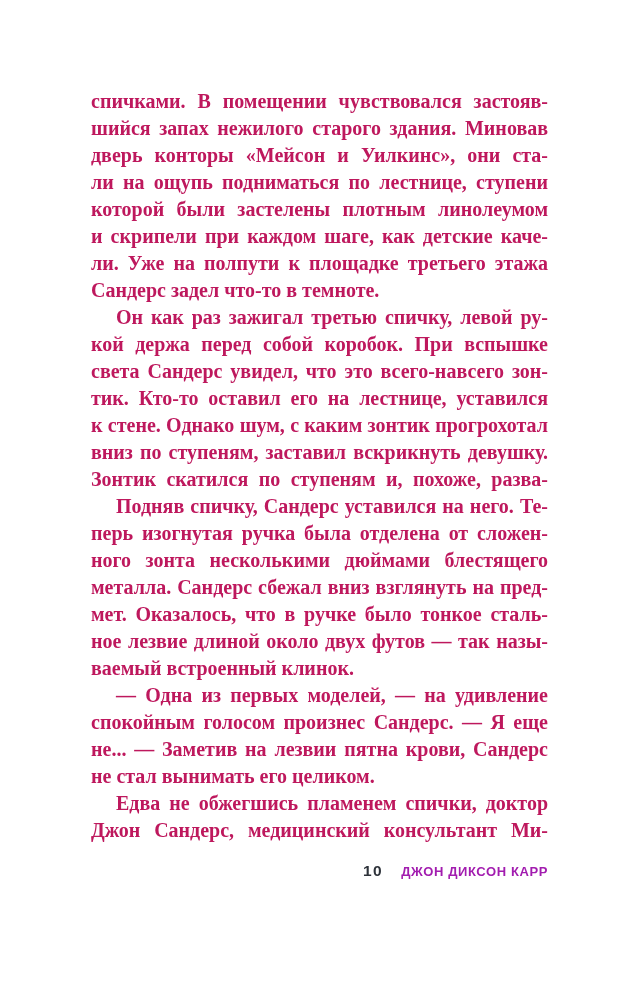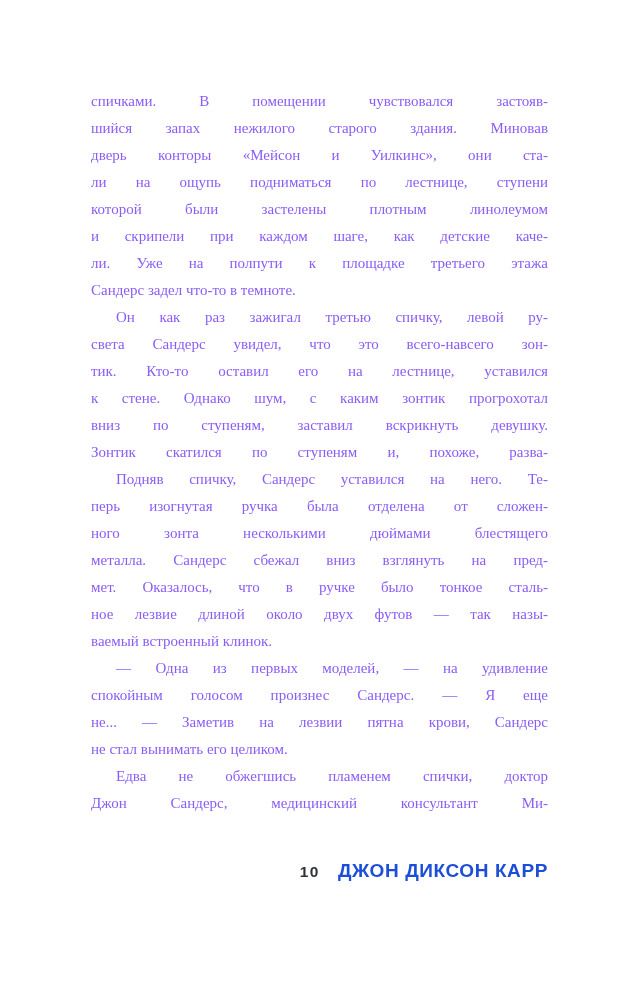--- a/index.html
+++ b/index.html
@@ -13,23 +13,24 @@
     height: 1000px;
     background: #ffffff;
     overflow: hidden;
     font-family: "Liberation Serif", "DejaVu Serif", serif;
   }
   .text-block {
     position: absolute;
     left: 91px;
     top: 88px;
     width: 457px;
-    color: #8b5cf6;
-    font-size: 15px;
+    color: #be185d;
+    font-size: 20px;
     line-height: 27px;
+    font-weight: bold;
   }
   .paragraph {
     margin: 0;
   }
   .line {
     height: 27px;
     overflow: hidden;
     text-align: left;
   }
   .line.justify {
@@ -50,44 +51,45 @@
     color: #2e333a;
     line-height: 20px;
     justify-content: flex-end;
   }
   .page-number {
     font-size: 15.5px;
     font-weight: 700;
     letter-spacing: 1.5px;
   }
   .running-title {
-    font-size: 19px;
+    font-size: 13px;
     font-weight: 700;
     letter-spacing: 0.6px;
     margin-left: 18px;
-    color: #1d4ed8;
+    color: #a21caf;
   }
 </style>
 </head>
 <body>
 
 <div class="page">
   <main class="text-block" id="text-block">
       <div class="paragraph">
         <div class="line justify">спичками. В помещении чувствовался застояв-</div>
         <div class="line justify">шийся запах нежилого старого здания. Миновав</div>
         <div class="line justify">дверь конторы «Мейсон и Уилкинс», они ста-</div>
         <div class="line justify">ли на ощупь подниматься по лестнице, ступени</div>
         <div class="line justify">которой были застелены плотным линолеумом</div>
         <div class="line justify">и скрипели при каждом шаге, как детские каче-</div>
         <div class="line justify">ли. Уже на полпути к площадке третьего этажа</div>
         <div class="line">Сандерс задел что-то в темноте.</div>
       </div>
       <div class="paragraph">
         <div class="line justify indent">Он как раз зажигал третью спичку, левой ру-</div>
+        <div class="line justify">кой держа перед собой коробок. При вспышке</div>
         <div class="line justify">света Сандерс увидел, что это всего-навсего зон-</div>
         <div class="line justify">тик. Кто-то оставил его на лестнице, уставился</div>
         <div class="line justify">к стене. Однако шум, с каким зонтик прогрохотал</div>
         <div class="line justify">вниз по ступеням, заставил вскрикнуть девушку.</div>
         <div class="line justify">Зонтик скатился по ступеням и, похоже, разва-</div>
       </div>
       <div class="paragraph">
         <div class="line justify indent">Подняв спичку, Сандерс уставился на него. Те-</div>
         <div class="line justify">перь изогнутая ручка была отделена от сложен-</div>
         <div class="line justify">ного зонта несколькими дюймами блестящего</div>

